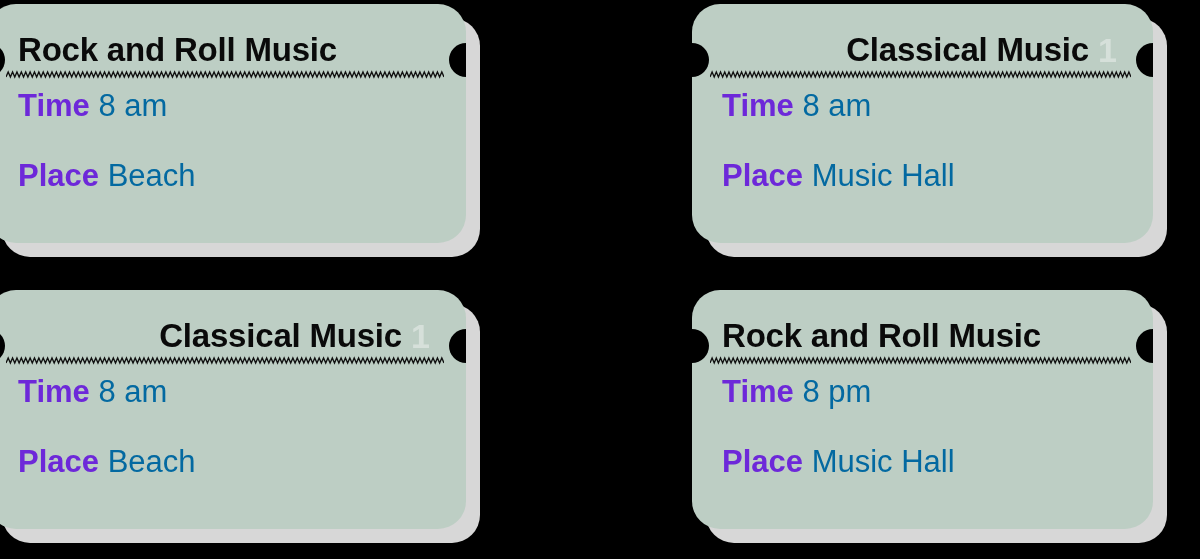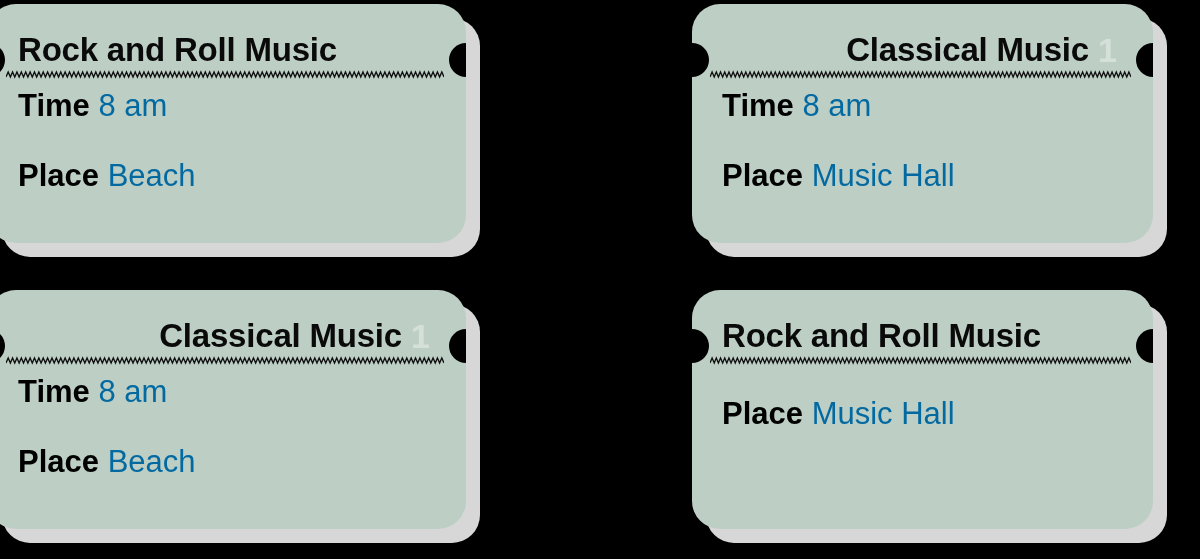--- a/index.html
+++ b/index.html
@@ -117,21 +117,21 @@
     font-size: 31px;
     line-height: 40px;
     color: #0a0a0a;
     white-space: nowrap;
   }
   .field-row.first { margin-top: 8px; }
   .field-row.second { margin-top: 30px; }
 
   .field-label {
     font-weight: bold;
-    color: #000000;
+    color: #6d28d9;
   }
   .field-value {
     font-weight: normal;
     color: #0369a1;
   }
 
   
   
   #card-0 { left: -12px; top: 4px;   width: 478px; height: 239px; }
   #card-1 { left: -12px; top: 290px; width: 478px; height: 239px; }
@@ -232,20 +232,24 @@
       <div class="card-inner">
         <div class="title-row">
           <div class="card-title">Rock and Roll Music</div>
           <div class="card-number"></div>
           <div class="squiggle">
             <svg viewBox="0 0 500 10" preserveAspectRatio="none" xmlns="http://www.w3.org/2000/svg">
               <path d="M0,7 L2.5,2 L5,7 L7.5,2 L10,7 L12.5,2 L15,7 L17.5,2 L20,7 L22.5,2 L25,7 L27.5,2 L30,7 L32.5,2 L35,7 L37.5,2 L40,7 L42.5,2 L45,7 L47.5,2 L50,7 L52.5,2 L55,7 L57.5,2 L60,7 L62.5,2 L65,7 L67.5,2 L70,7 L72.5,2 L75,7 L77.5,2 L80,7 L82.5,2 L85,7 L87.5,2 L90,7 L92.5,2 L95,7 L97.5,2 L100,7 L102.5,2 L105,7 L107.5,2 L110,7 L112.5,2 L115,7 L117.5,2 L120,7 L122.5,2 L125,7 L127.5,2 L130,7 L132.5,2 L135,7 L137.5,2 L140,7 L142.5,2 L145,7 L147.5,2 L150,7 L152.5,2 L155,7 L157.5,2 L160,7 L162.5,2 L165,7 L167.5,2 L170,7 L172.5,2 L175,7 L177.5,2 L180,7 L182.5,2 L185,7 L187.5,2 L190,7 L192.5,2 L195,7 L197.5,2 L200,7 L202.5,2 L205,7 L207.5,2 L210,7 L212.5,2 L215,7 L217.5,2 L220,7 L222.5,2 L225,7 L227.5,2 L230,7 L232.5,2 L235,7 L237.5,2 L240,7 L242.5,2 L245,7 L247.5,2 L250,7 L252.5,2 L255,7 L257.5,2 L260,7 L262.5,2 L265,7 L267.5,2 L270,7 L272.5,2 L275,7 L277.5,2 L280,7 L282.5,2 L285,7 L287.5,2 L290,7 L292.5,2 L295,7 L297.5,2 L300,7 L302.5,2 L305,7 L307.5,2 L310,7 L312.5,2 L315,7 L317.5,2 L320,7 L322.5,2 L325,7 L327.5,2 L330,7 L332.5,2 L335,7 L337.5,2 L340,7 L342.5,2 L345,7 L347.5,2 L350,7 L352.5,2 L355,7 L357.5,2 L360,7 L362.5,2 L365,7 L367.5,2 L370,7 L372.5,2 L375,7 L377.5,2 L380,7 L382.5,2 L385,7 L387.5,2 L390,7 L392.5,2 L395,7 L397.5,2 L400,7 L402.5,2 L405,7 L407.5,2 L410,7 L412.5,2 L415,7 L417.5,2 L420,7 L422.5,2 L425,7 L427.5,2 L430,7 L432.5,2 L435,7 L437.5,2 L440,7 L442.5,2 L445,7 L447.5,2 L450,7 L452.5,2 L455,7 L457.5,2 L460,7 L462.5,2 L465,7 L467.5,2 L470,7 L472.5,2 L475,7 L477.5,2 L480,7 L482.5,2 L485,7 L487.5,2 L490,7 L492.5,2 L495,7 L497.5,2 L500,7" fill="none" stroke="#111111" stroke-width="1.6"></path>
             </svg>
           </div>
         </div>
+        <div class="field-row first">
+          <span class="field-label">Time </span>
+          <span class="field-value">8 pm</span>
+        </div>
         <div class="field-row second">
           <span class="field-label">Place </span>
           <span class="field-value">Music Hall</span>
         </div>
       </div>
     </div>
   </div>
 
 </div>
 

